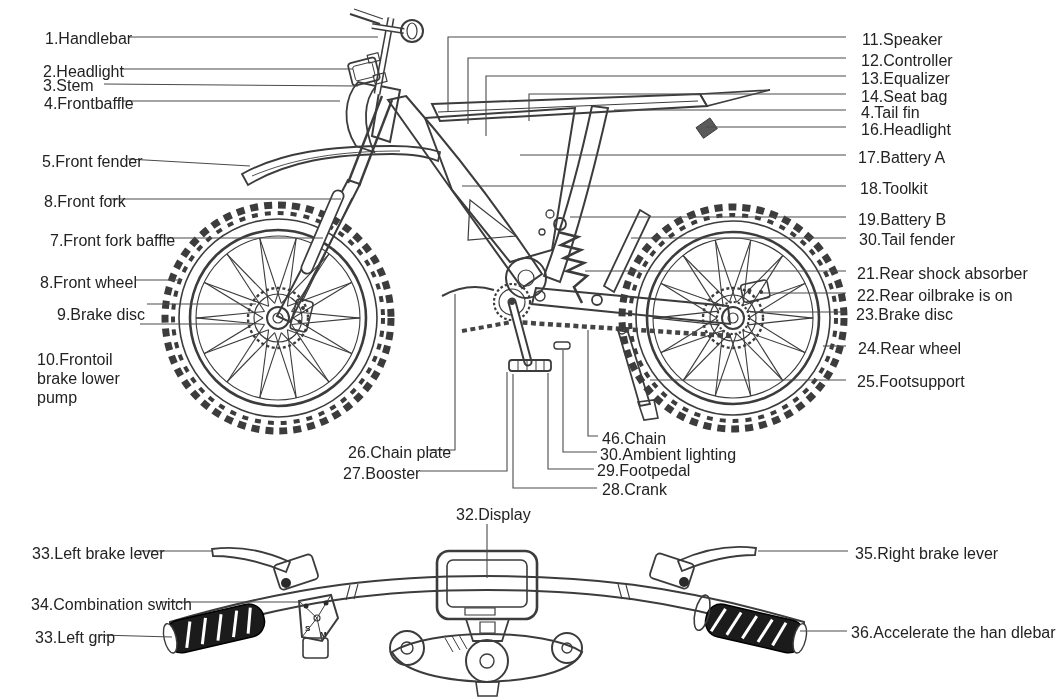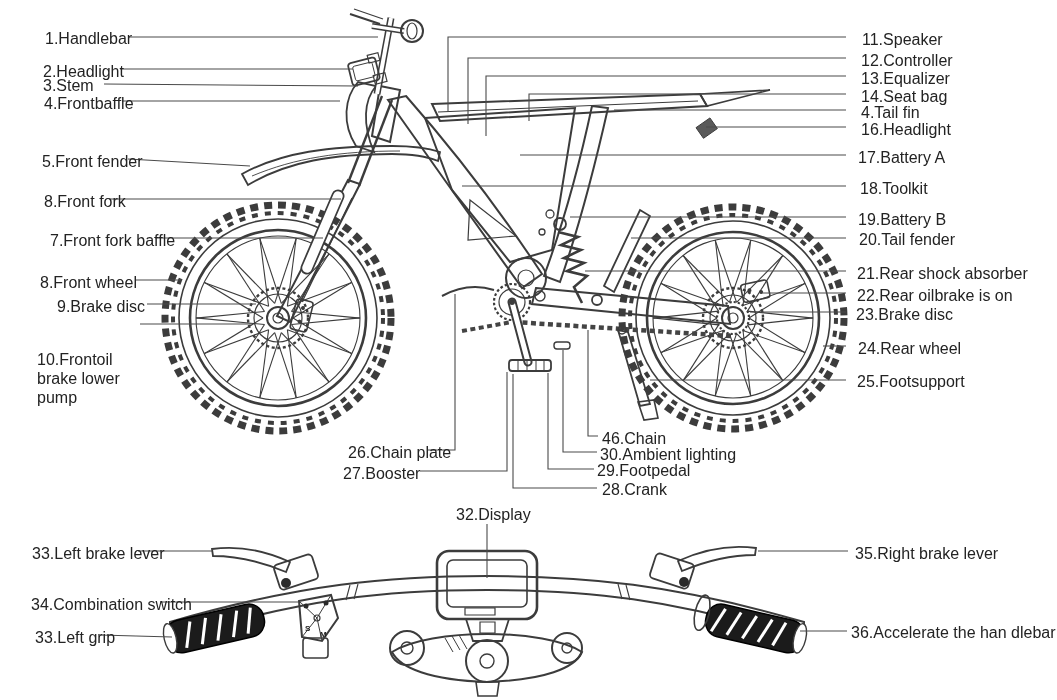--- a/index.html
+++ b/index.html
@@ -346,33 +346,33 @@
 </svg>
 
   <div class="lbl" style="left:45px;top:30px">1.Handlebar</div>
   <div class="lbl" style="left:43px;top:63px">2.Headlight</div>
   <div class="lbl" style="left:43px;top:77px">3.Stem</div>
   <div class="lbl" style="left:44px;top:95px">4.Frontbaffle</div>
   <div class="lbl" style="left:42px;top:153px">5.Front fender</div>
   <div class="lbl" style="left:44px;top:193px">8.Front fork</div>
   <div class="lbl" style="left:50px;top:232px">7.Front fork baffle</div>
   <div class="lbl" style="left:40px;top:274px">8.Front wheel</div>
-  <div class="lbl" style="left:57px;top:298px">9.Brake disc</div>
+  <div class="lbl" style="left:57px;top:306px">9.Brake disc</div>
   <div class="lbl wrap" style="left:37px;top:317px">10.Frontoil brake lower pump</div>
 
   <div class="lbl" style="left:862px;top:31px">11.Speaker</div>
   <div class="lbl" style="left:861px;top:52px">12.Controller</div>
   <div class="lbl" style="left:861px;top:70px">13.Equalizer</div>
   <div class="lbl" style="left:861px;top:88px">14.Seat bag</div>
   <div class="lbl" style="left:861px;top:104px">4.Tail fin</div>
   <div class="lbl" style="left:861px;top:121px">16.Headlight</div>
   <div class="lbl" style="left:858px;top:149px">17.Battery A</div>
   <div class="lbl" style="left:860px;top:180px">18.Toolkit</div>
   <div class="lbl" style="left:858px;top:211px">19.Battery B</div>
-  <div class="lbl" style="left:859px;top:231px">20.Tail fender</div>
+  <div class="lbl" style="left:859px;top:231px">30.Tail fender</div>
   <div class="lbl" style="left:857px;top:265px">21.Rear shock absorber</div>
   <div class="lbl" style="left:857px;top:287px">22.Rear oilbrake is on</div>
   <div class="lbl" style="left:856px;top:306px">23.Brake disc</div>
   <div class="lbl" style="left:858px;top:340px">24.Rear wheel</div>
   <div class="lbl" style="left:857px;top:373px">25.Footsupport</div>
 
   <div class="lbl" style="left:348px;top:444px">26.Chain plate</div>
   <div class="lbl" style="left:343px;top:465px">27.Booster</div>
   <div class="lbl" style="left:602px;top:481px">28.Crank</div>
   <div class="lbl" style="left:597px;top:462px">29.Footpedal</div>

